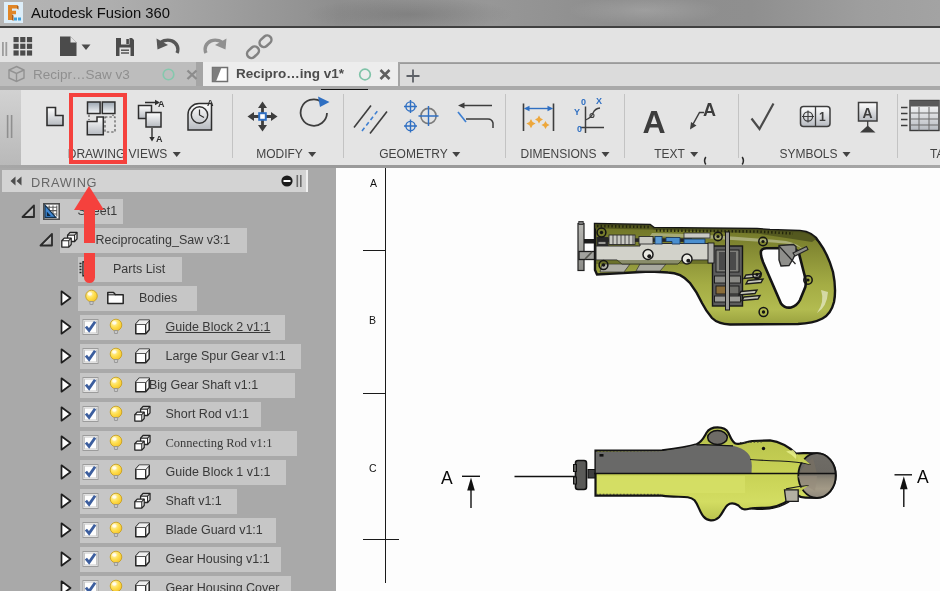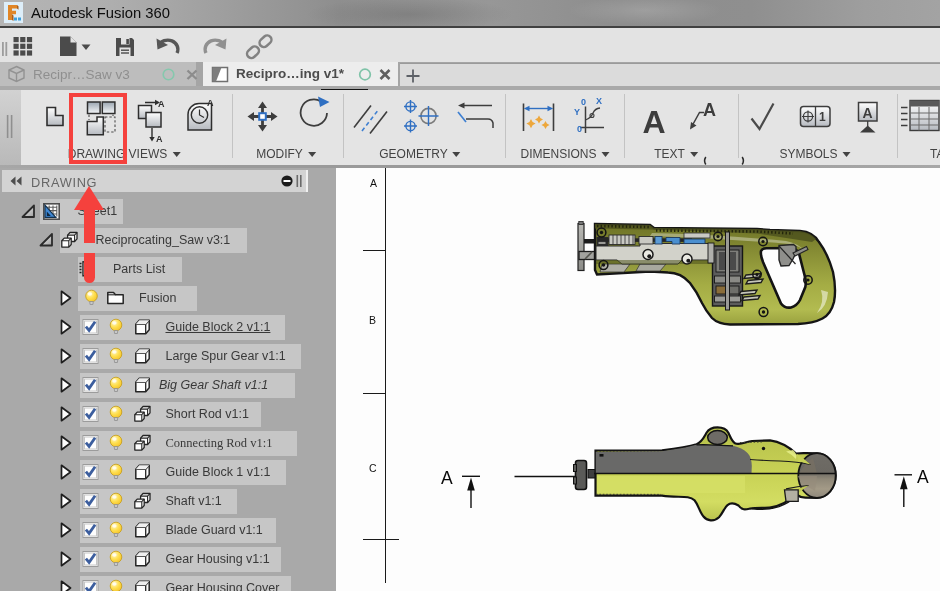--- a/index.html
+++ b/index.html
@@ -457,24 +457,24 @@
 <div class="hl" style="left:79.5px;top:430.5px;width:217px;"></div>
 <div class="hl" style="left:79.5px;top:459.5px;width:206px;"></div>
 <div class="hl" style="left:79.5px;top:488.5px;width:157px;"></div>
 <div class="hl" style="left:79.5px;top:517.5px;width:196px;"></div>
 <div class="hl" style="left:79.5px;top:546.5px;width:201px;"></div>
 <div class="hl" style="left:79.5px;top:575.5px;width:211px;"></div>
 
 <div class="rowtxt" style="left:77.5px;top:204px;">Sheet1</div>
 <div class="rowtxt" style="left:95.5px;top:233px;">Reciprocating_Saw v3:1</div>
 <div class="rowtxt" style="left:113px;top:262px;">Parts List</div>
-<div class="rowtxt" style="left:139px;top:291px;">Fusion</div>
+<div class="rowtxt" style="left:139px;top:291px;">Bodies</div>
 <div class="rowtxt" style="left:165.5px;top:320px;text-decoration:underline;">Guide Block 2 v1:1</div>
 <div class="rowtxt" style="left:165.5px;top:349px;">Large Spur Gear v1:1</div>
-<div class="rowtxt" style="left:159px;top:378px;font-style:italic;">Big Gear Shaft v1:1</div>
+<div class="rowtxt" style="left:149px;top:378px;">Big Gear Shaft v1:1</div>
 <div class="rowtxt" style="left:165.5px;top:407px;">Short Rod v1:1</div>
 <div class="rowtxt" style="left:165.5px;top:436px;font-family:Liberation Serif, serif;">Connecting Rod v1:1</div>
 <div class="rowtxt" style="left:165.5px;top:465px;text-align:center;">Guide Block 1 v1:1</div>
 <div class="rowtxt" style="left:165.5px;top:494px;">Shaft v1:1</div>
 <div class="rowtxt" style="left:165.5px;top:523px;">Blade Guard v1:1</div>
 <div class="rowtxt" style="left:165.5px;top:552px;">Gear Housing v1:1</div>
 <div class="rowtxt" style="left:165.5px;top:581px;">Gear Housing Cover</div>
 
 <svg class="abs" style="left:0;top:165px;" width="320" height="426" viewBox="0 165 320 426">
   <defs>

